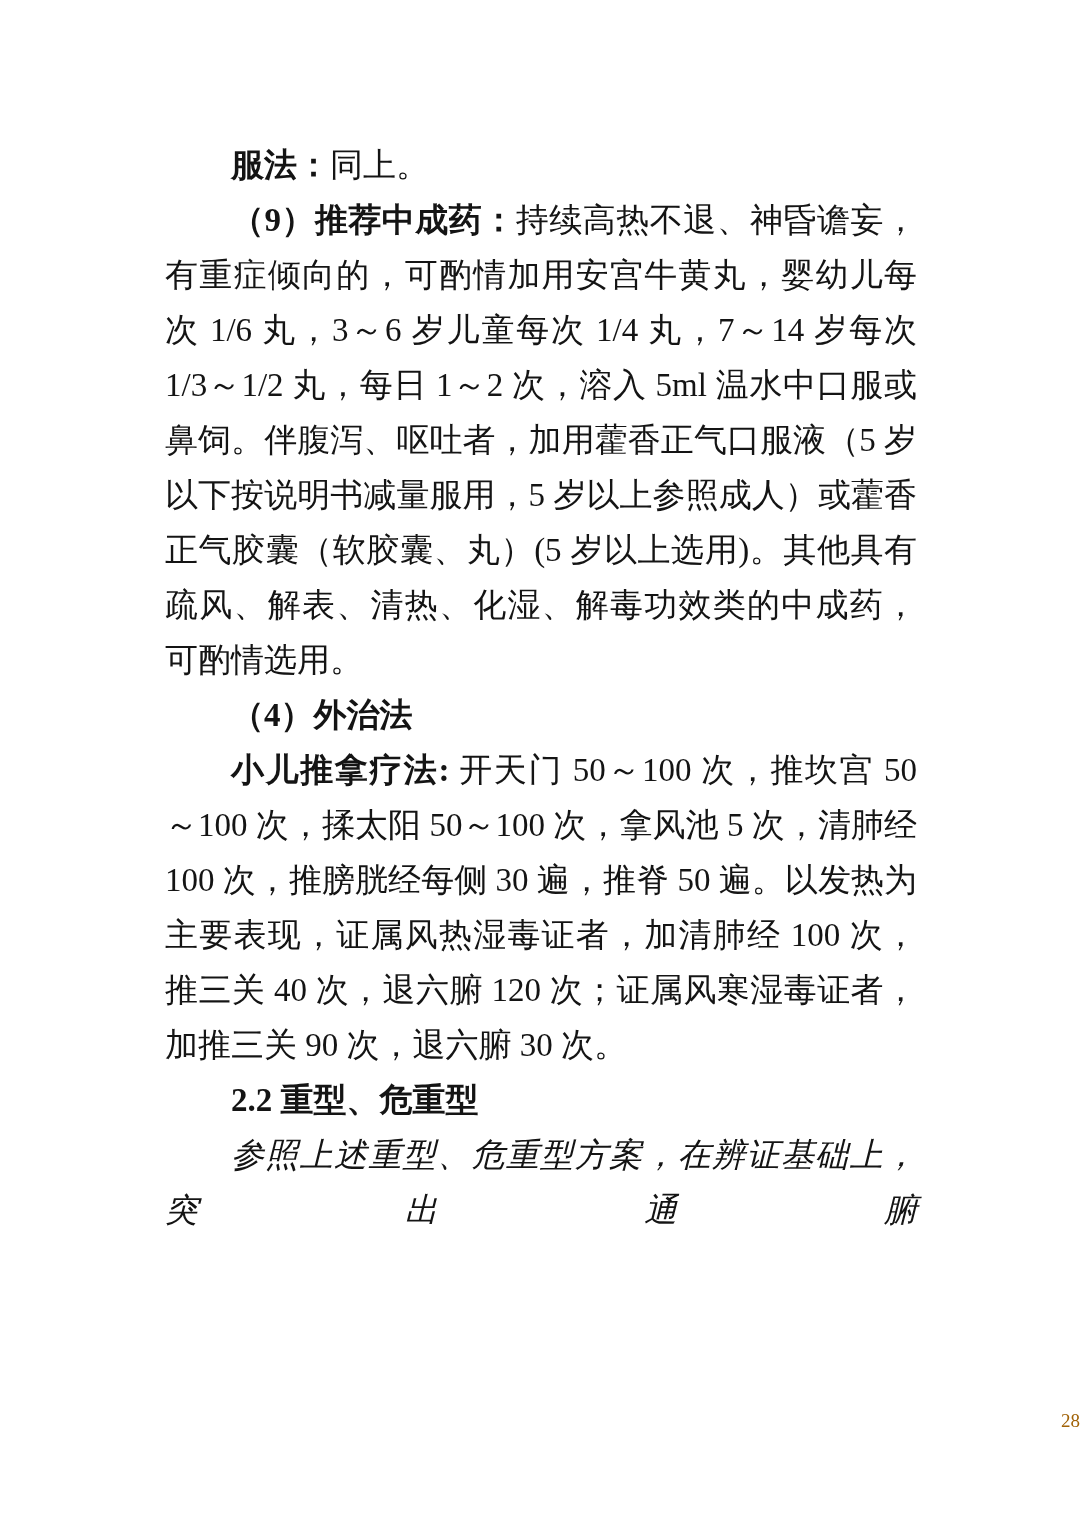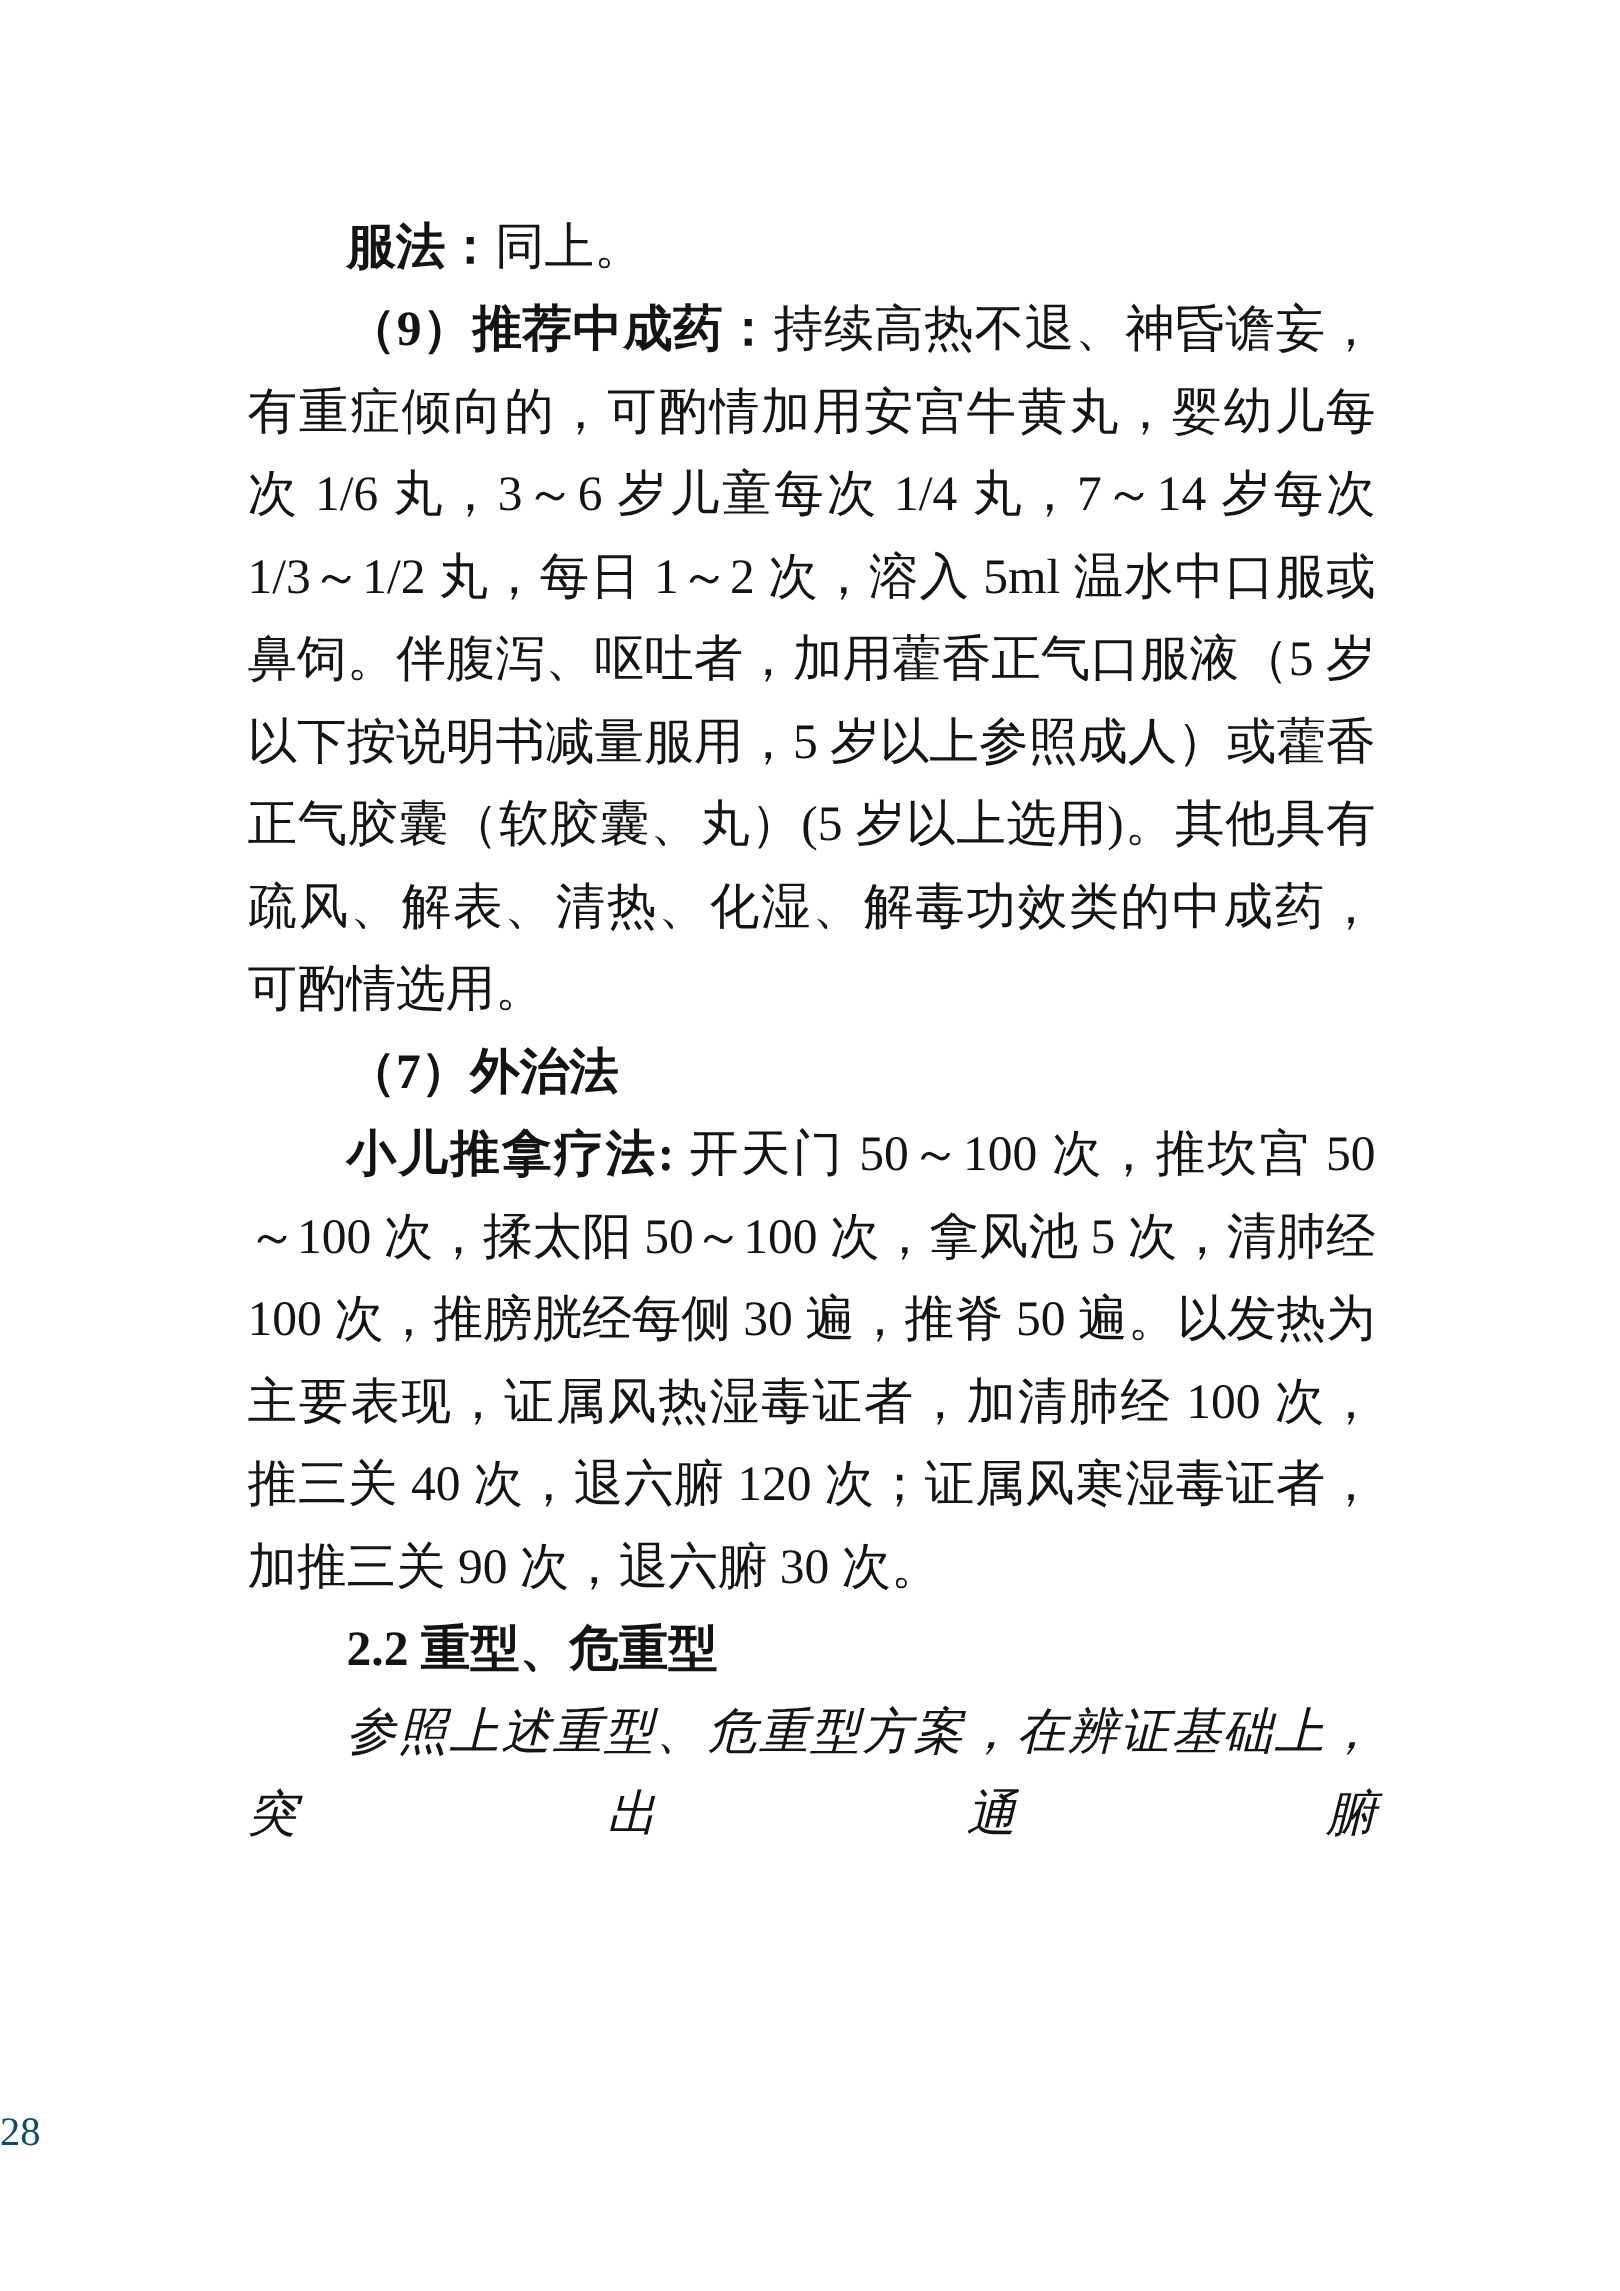--- a/index.html
+++ b/index.html
@@ -38,38 +38,38 @@
   
   .para.force-justify {
     text-align-last: justify;
     font-style: italic;
   }
   .footer {
     position: absolute;
     left: 0;
     right: 0;
     top: 1406px;
-    text-align: left;
-    font-size: 27px;
+    text-align: right;
+    font-size: 19px;
     line-height: 30px;
-    color: #0c4a6e;
+    color: #a16207;
   }
 </style>
 </head>
 <body>
 
 <div class="page">
 
   <div class="content">
 
     <p class="para"><span class="lead">服法：</span><span>同上。</span></p>
 
     <p class="para"><span class="lead">（9）推荐中成药：</span><span>持续高热不退、神昏谵妄，有重症倾向的，可酌情加用安宫牛黄丸，婴幼儿每次 1/6 丸，3～6 岁儿童每次 1/4 丸，7～14 岁每次 1/3～1/2 丸，每日 1～2 次，溶入 5ml 温水中口服或鼻饲。伴腹泻、呕吐者，加用藿香正气口服液（5 岁以下按说明书减量服用，5 岁以上参照成人）或藿香正气胶囊（软胶囊、丸）(5 岁以上选用)。其他具有疏风、解表、清热、化湿、解毒功效类的中成药，可酌情选用。</span></p>
 
-    <p class="para"><span class="lead">（7）外治法</span><span></span></p>
+    <p class="para"><span class="lead">（4）外治法</span><span></span></p>
 
     <p class="para"><span class="lead">小儿推拿疗法:</span><span> 开天门 50～100 次，推坎宫 50～100 次，揉太阳 50～100 次，拿风池 5 次，清肺经 100 次，推膀胱经每侧 30 遍，推脊 50 遍。以发热为主要表现，证属风热湿毒证者，加清肺经 100 次，推三关 40 次，退六腑 120 次；证属风寒湿毒证者，加推三关 90 次，退六腑 30 次。</span></p>
 
 
 
     <p class="para heading"><span class="lead">2.2 重型、危重型</span><span></span></p>
 
     <p class="para force-justify"><span class="lead"></span><span>参照上述重型、危重型方案，在辨证基础上，突出通腑</span></p>
 
   </div>

